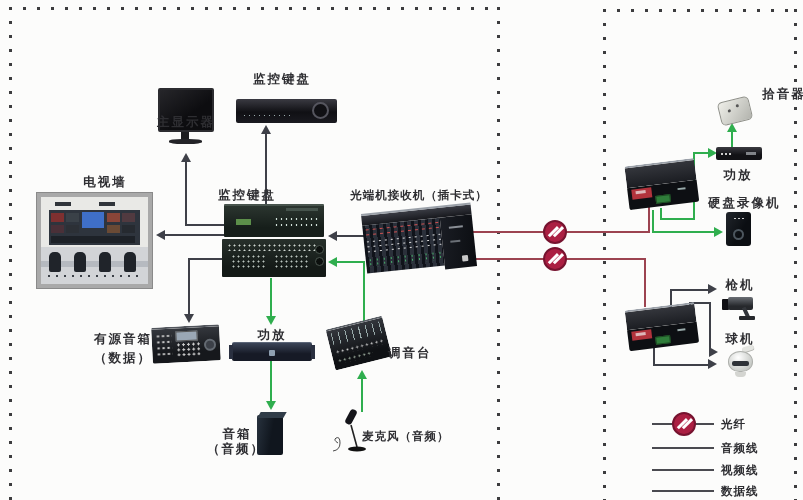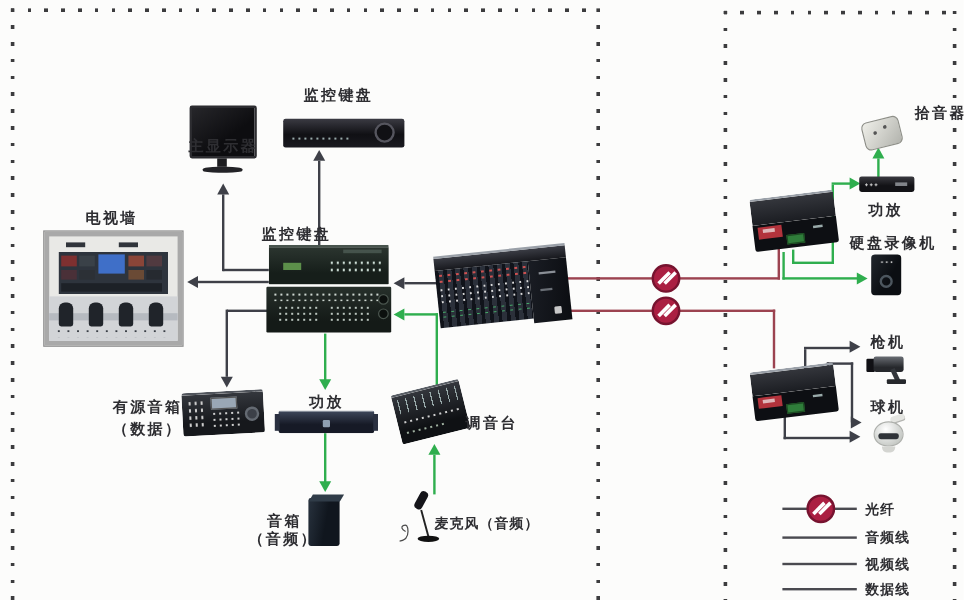--- a/index.html
+++ b/index.html
@@ -269,22 +269,23 @@
 
   <div class="dev" style="left:726px;top:346px;width:30px;height:33px;">
     <div class="abs" style="left:16px;top:0;width:12px;height:5px;background:#e4e5e1;border-radius:2px;transform:rotate(-18deg);box-shadow:0 1px 0 #b5b6b2;"></div>
     <div class="abs" style="left:2px;top:5px;width:25px;height:21px;background:radial-gradient(circle at 40% 30%,#ffffff,#c7cac6 75%);border-radius:50% 50% 46% 46%;border:1px solid #aeb0ac;box-sizing:border-box;"></div>
     <div class="abs" style="left:6px;top:15px;width:17px;height:5px;background:#2f3338;border-radius:2px;"></div>
     <div class="abs" style="left:9px;top:26px;width:11px;height:5px;background:#d4d5d1;border-radius:0 0 4px 4px;"></div>
   </div>
 
   <div class="lbl" style="left:150px;top:82px;width:72px;margin-top:32px;">主显示器</div>
   <div class="lbl" style="left:245px;top:71px;width:74px;">监控键盘</div>
-  <div class="lbl" style="left:63px;top:174px;width:60px;">电视墙</div>
+  <div class="lbl" style="left:75px;top:174px;width:60px;">电视墙</div>
   <div class="lbl" style="left:207px;top:187px;width:80px;">监控键盘</div>
+  <div class="lbl sm" style="left:348px;top:188px;width:142px;">光端机接收机（插卡式）</div>
   <div class="lbl" style="left:94px;top:331px;width:56px;">有源音箱</div>
   <div class="lbl" style="left:94px;top:350px;width:56px;">（数据）</div>
   <div class="lbl" style="left:247px;top:327px;width:50px;">功放</div>
   <div class="lbl" style="left:210px;top:426px;width:54px;">音箱</div>
   <div class="lbl" style="left:206px;top:441px;width:60px;">（音频）</div>
   <div class="lbl" style="left:388px;top:345px;width:48px;text-align:left;">调音台</div>
   <div class="lbl sm" style="left:362px;top:429px;width:100px;text-align:left;">麦克风（音频）</div>
   <div class="lbl" style="left:714px;top:86px;width:48px;margin-left:46px;">拾音器</div>
   <div class="lbl" style="left:722px;top:167px;width:32px;">功放</div>
   <div class="lbl" style="left:708px;top:195px;width:60px;">硬盘录像机</div>

